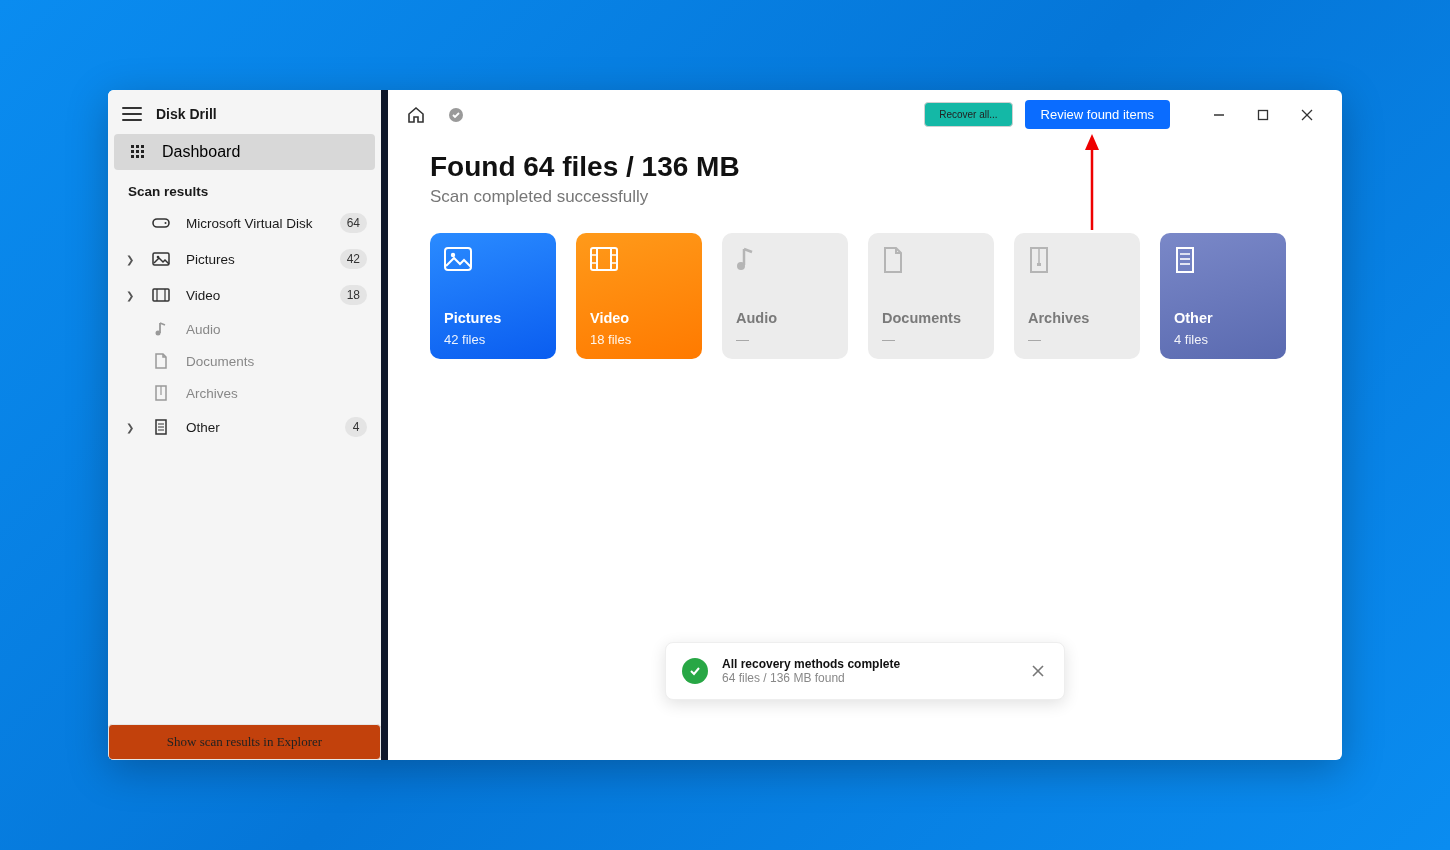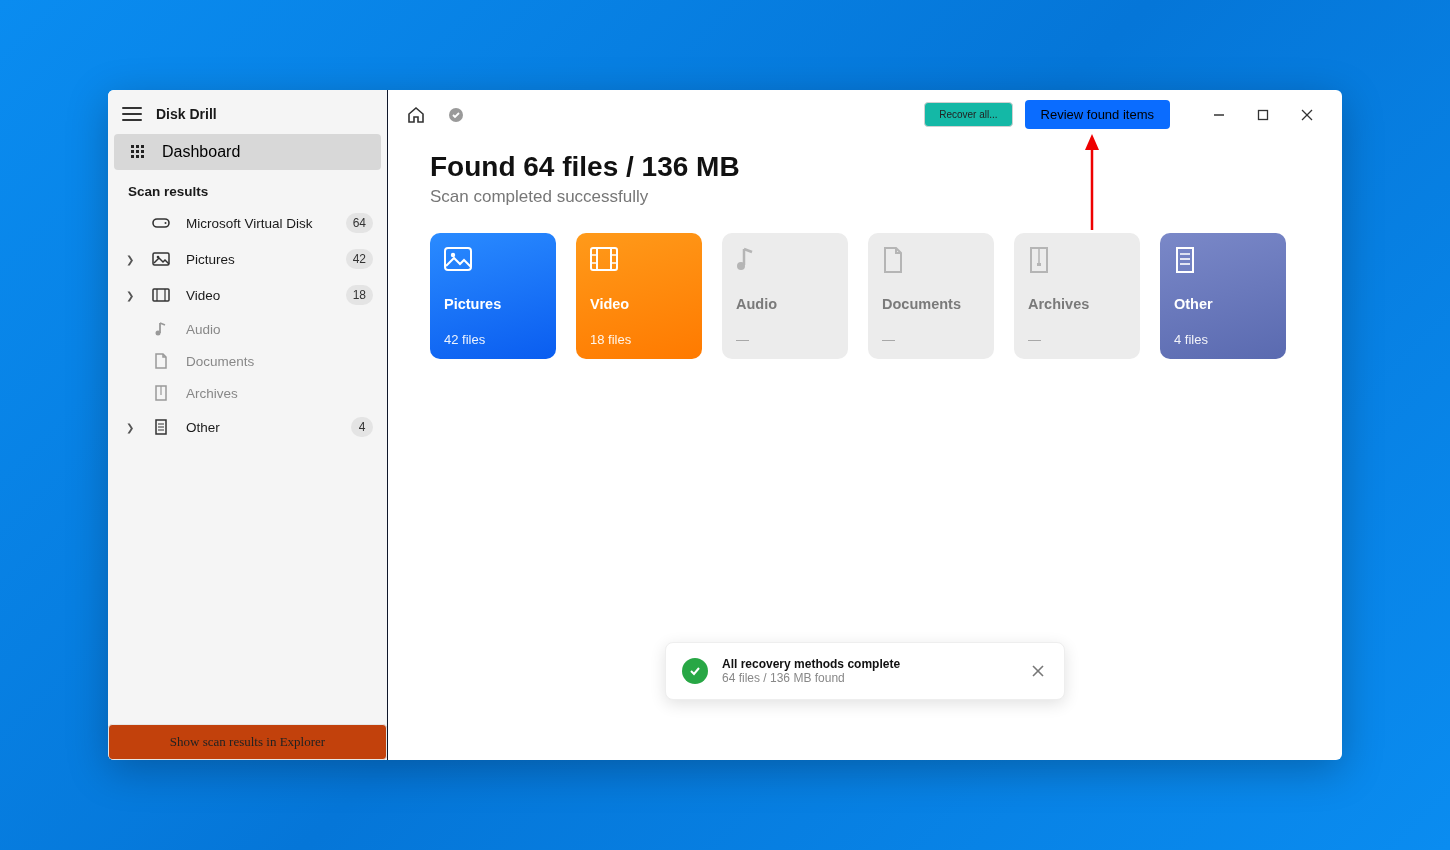--- a/index.html
+++ b/index.html
@@ -6,21 +6,21 @@
 body {
   width: 1450px; height: 850px;
   background: linear-gradient(135deg, #0a8cf0 0%, #0576d8 50%, #0a8cf0 100%);
   display: flex; align-items: center; justify-content: center; overflow: hidden;
 }
 .window {
   width: 1234px; height: 670px; background: #fff; border-radius: 6px;
   box-shadow: 0 10px 40px rgba(0,0,0,.25); display: flex; position: relative; overflow: hidden;
 }
 .sidebar {
-  width: 280px; background: #f5f5f5; border-right: 1px solid #0f172a;
+  width: 280px; background: #f5f5f5; border-right: 7px solid #0f172a;
   display: flex; flex-direction: column;
 }
 .sidebar-top { display: flex; align-items: center; gap: 14px; padding: 16px 14px 12px; }
 .hamburger { width: 20px; cursor: pointer; display: flex; flex-direction: column; gap: 4px; }
 .hamburger span { height: 2px; background: #333; border-radius: 1px; }
 .app-title { font-size: 14px; font-weight: 600; color: #1a1a1a; }
 .nav-item {
   display: flex; align-items: center; padding: 9px 14px; gap: 14px;
   cursor: pointer; border-radius: 4px; margin: 0 6px;
 }
@@ -50,39 +50,39 @@
 .toolbar .ico-btn {
   width: 28px; height: 28px; display:flex; align-items:center; justify-content:center;
   cursor: pointer; color: #444;
 }
 .toolbar .spacer { flex: 1; }
 .btn-outline {
   border: 1px solid #d0d0d0; background: #14b8a6; padding: 6px 14px; font-size: 10px;
   border-radius: 4px; cursor: pointer; color: #222;
 }
 .btn-primary {
-  background: #0a6cff; color: #000000; border: none; padding: 7px 16px; font-size: 13px;
+  background: #0a6cff; color: #ffffff; border: none; padding: 7px 16px; font-size: 13px;
   border-radius: 4px; cursor: pointer;
 }
 .win-controls { display: flex; gap: 2px; margin-left: 16px; }
 .win-btn {
   width: 42px; height: 28px; display:flex; align-items:center; justify-content:center;
   cursor: pointer; color: #333;
 }
 .content { padding: 12px 42px; }
 .headline { font-size: 28px; font-weight: 600; color: #111; margin-bottom: 4px; }
 .subhead { font-size: 17px; color: #777; margin-bottom: 26px; }
 .cards { display: flex; gap: 20px; }
 .card {
   width: 126px; height: 126px; border-radius: 10px; padding: 14px 14px 12px;
   display: flex; flex-direction: column; cursor: pointer; position: relative;
 }
 .card .cico { height: 32px; margin-bottom: auto; }
 .card .ctitle { font-size: 14.5px; font-weight: 600; }
-.card .csub { font-size: 13px; opacity: .92; margin-top: 20px; }
+.card .csub { font-size: 13px; opacity: .92; margin-top: 6px; }
 .c-pic { background: linear-gradient(165deg,#2a8bff,#0a5df0); color:#fff; }
 .c-vid { background: linear-gradient(165deg,#ff9a1a,#ff7a00); color:#fff; }
 .c-empty { background: #ececec; color:#9a9a9a; }
 .c-empty .ctitle { color:#7a7a7a; font-weight:600;}
 .c-other { background: linear-gradient(165deg,#7a88c8,#5a6ab0); color:#fff; }
 .toast {
   position: absolute; bottom: 60px; left: 50%; transform: translateX(-50%);
   width: 400px; background: #fff; border: 1px solid #eee; border-radius: 8px;
   box-shadow: 0 4px 16px rgba(0,0,0,.12); padding: 14px 16px;
   display: flex; align-items: center; gap: 14px;

